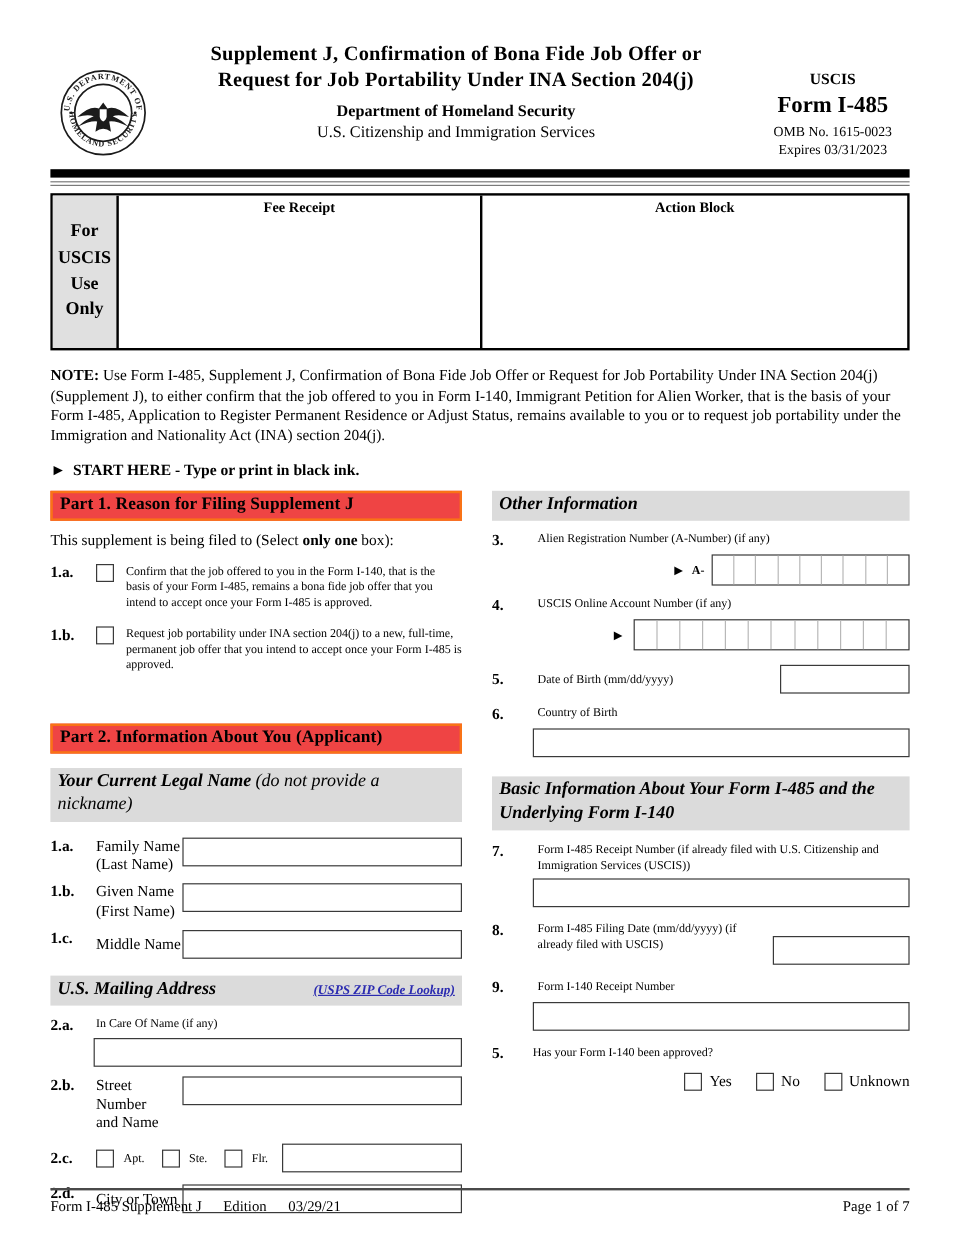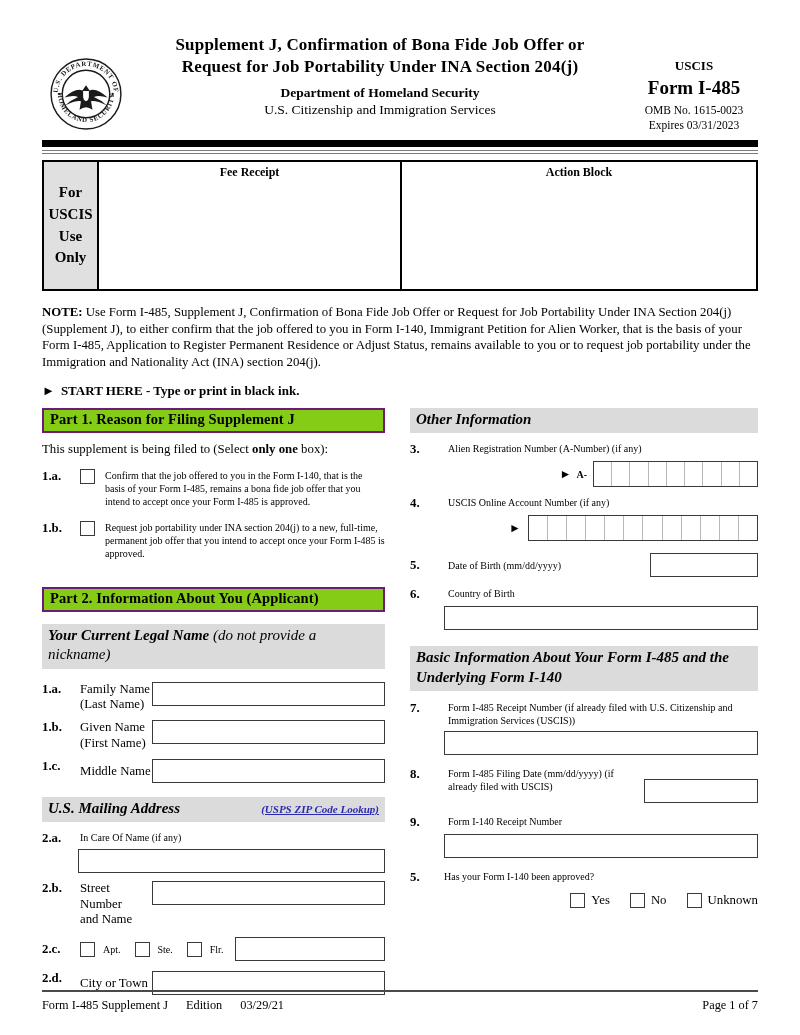--- a/index.html
+++ b/index.html
@@ -29,21 +29,21 @@
   .use-cell.last { border-right:none;border-radius:23px; }
   
   .note { margin-top:13px; font-size:12.8px; line-height:1.3; }
   .note b { font-size:12.8px; }
   .start-here { margin-top:12px; font-weight:bold; font-size:13px; }
   .start-here .arr { margin-right:6px; }
   
   .cols { display:flex; gap:25px; margin-top:9px; }
   .col-left { width:343px; flex:none; }
   .col-right { flex:1; min-width:0; }
-  .part-hdr { border:2px solid #701a75; background:#84cc16; font-weight:bold; font-size:14.5px; padding:1px 6px 3px; letter-spacing:.1px; }
+  .part-hdr { border:2px solid #f97316; background:#ef4444; font-weight:bold; font-size:14.5px; padding:1px 6px 3px; letter-spacing:.1px; }
   .sub-hdr { background:#dbdbdb; font-style:italic; font-weight:bold; font-size:15px; padding:2px 6px 4px; line-height:1.3; }
   .sub-hdr .plain { font-weight:normal; }
   .sub-hdr-row { display:flex; justify-content:space-between; align-items:baseline; }
   .zip-link { font-size:11px; font-weight:bold; font-style:italic; color:#2b2bb0; text-decoration:underline; white-space:nowrap; }
   .intro { margin-top:9px; font-size:12.8px; }
   .txt { font-size:10px; line-height:1.3; }
   .num { font-weight:bold; font-size:12.8px; flex:none; width:38px; }
   .num10 { width:34px; }
   .frow { display:flex; align-items:flex-start; }
   .cb { width:15px; height:15px; border:1.5px solid #3a3a3a; background:#fff; flex:none; display:inline-block; }
@@ -147,21 +147,21 @@
         <span class="cb" style="margin-right:10px;"></span>
         <span class="txt grow">Confirm that the job offered to you in the Form I-140, that is the basis of your Form I-485, remains a bona fide job offer that you intend to accept once your Form I-485 is approved.</span>
       </div>
 
       <div class="frow" style="margin-top:13px;">
         <span class="num">1.b.</span>
         <span class="cb" style="margin-right:10px;"></span>
         <span class="txt grow">Request job portability under INA section 204(j) to a new, full-time, permanent job offer that you intend to accept once your Form I-485 is approved.</span>
       </div>
 
-      <div class="part-hdr" style="margin-top:27px;">Part 2.  Information About You (Applicant)</div>
+      <div class="part-hdr" style="margin-top:42px;">Part 2.  Information About You (Applicant)</div>
 
       <div class="sub-hdr" style="margin-top:12px;">
         <span>Your Current Legal Name</span><span class="plain"> (do not provide a nickname)</span>
       </div>
 
       <div class="frow" style="margin-top:13px;">
         <span class="num">1.a.</span>
         <span class="lbl2">
           <div>Family Name</div>
           <div>(Last Name)</div>

